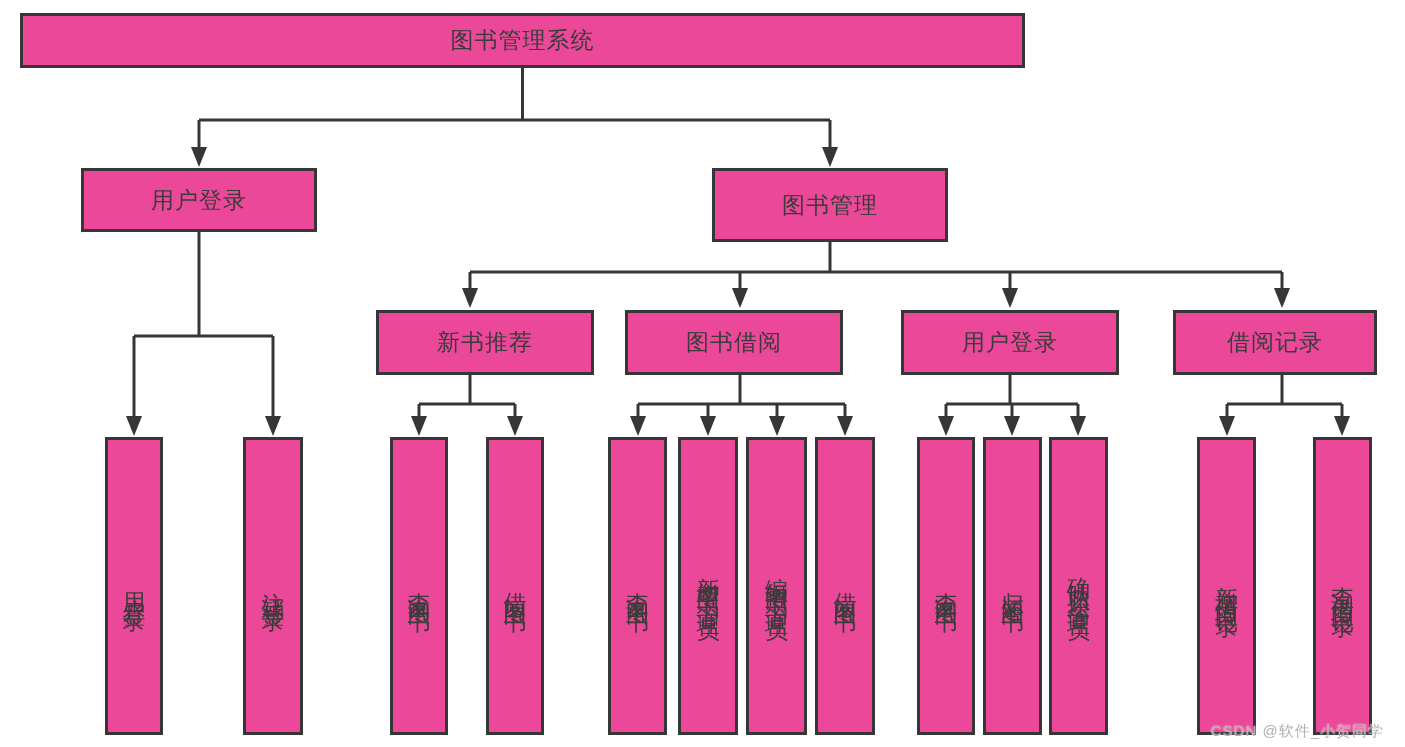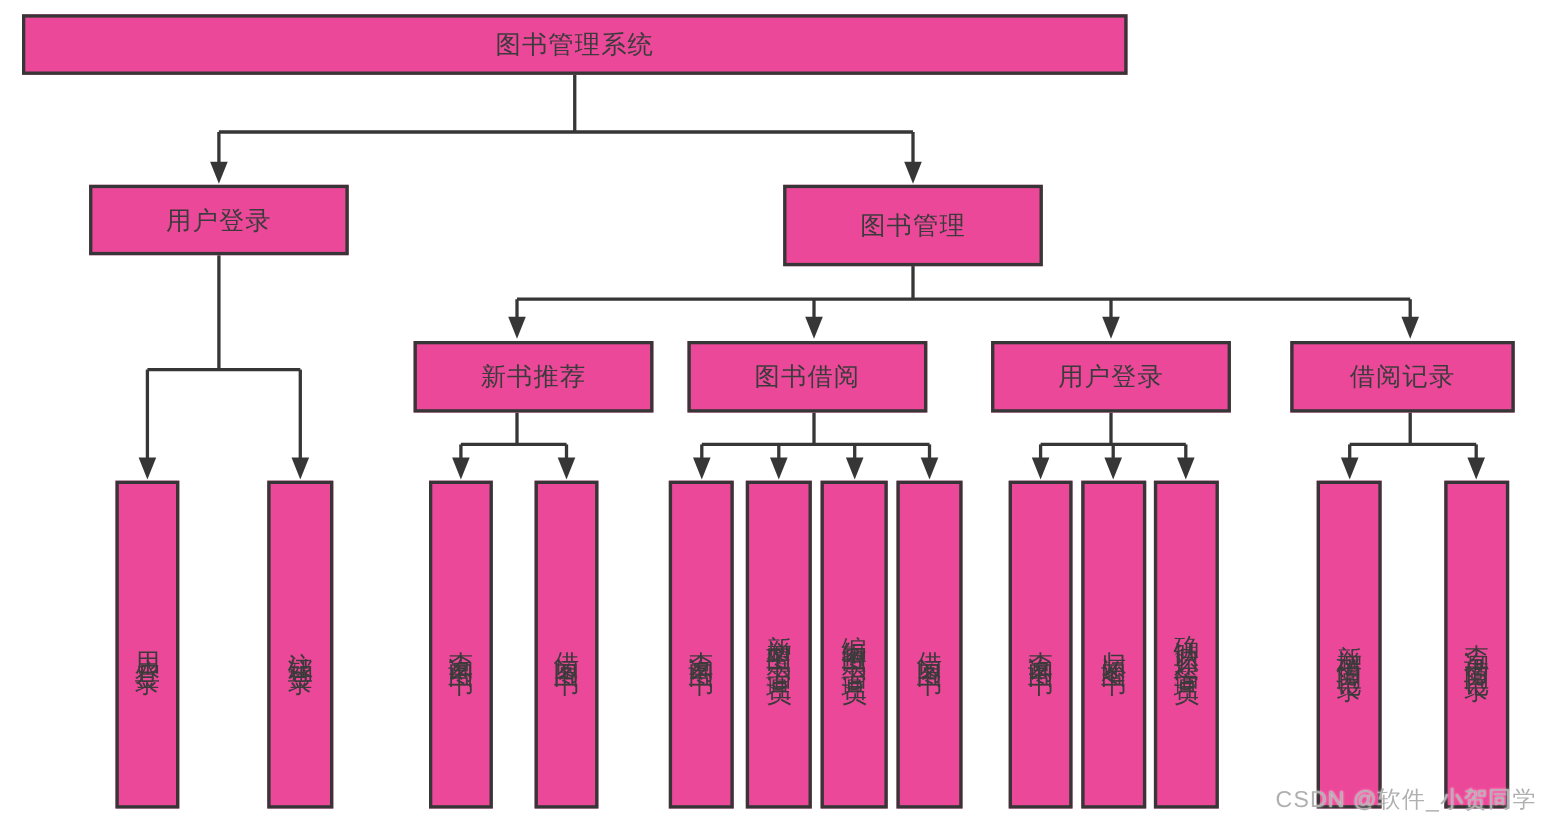--- a/index.html
+++ b/index.html
@@ -38,23 +38,23 @@
   .v-label {
     writing-mode: vertical-rl;
     font-size: 23px;
     color: #3b3b3b;
     letter-spacing: 6px;
     line-height: 1;
     white-space: nowrap;
   }
   .watermark {
     position: absolute;
-    right: 8px;
+    right: 21px;
     bottom: 6px;
-    font-size: 21px;
+    font-size: 15px;
     color: #b0b0b0;
     letter-spacing: 1px;
     white-space: nowrap;
     text-shadow: 0 0 2px #ffffff;
     margin-left: 21px;
   }
 </style>
 </head>
 <body>
 

